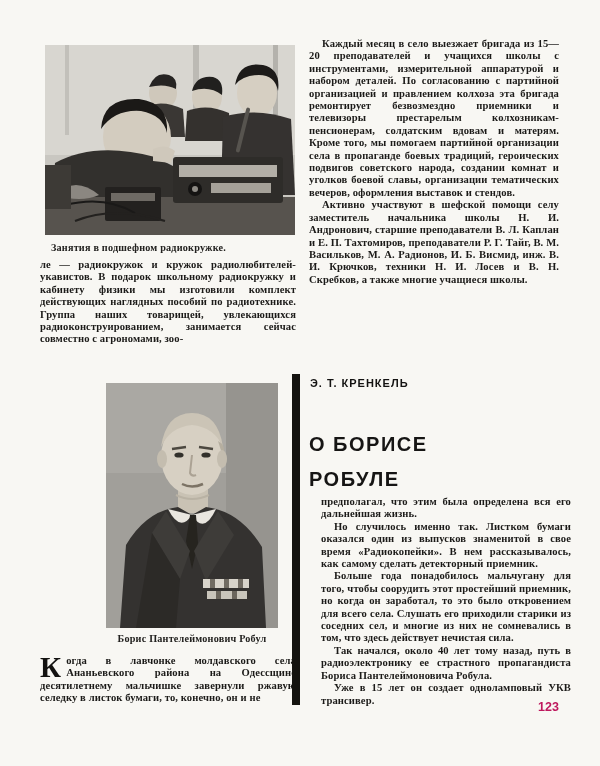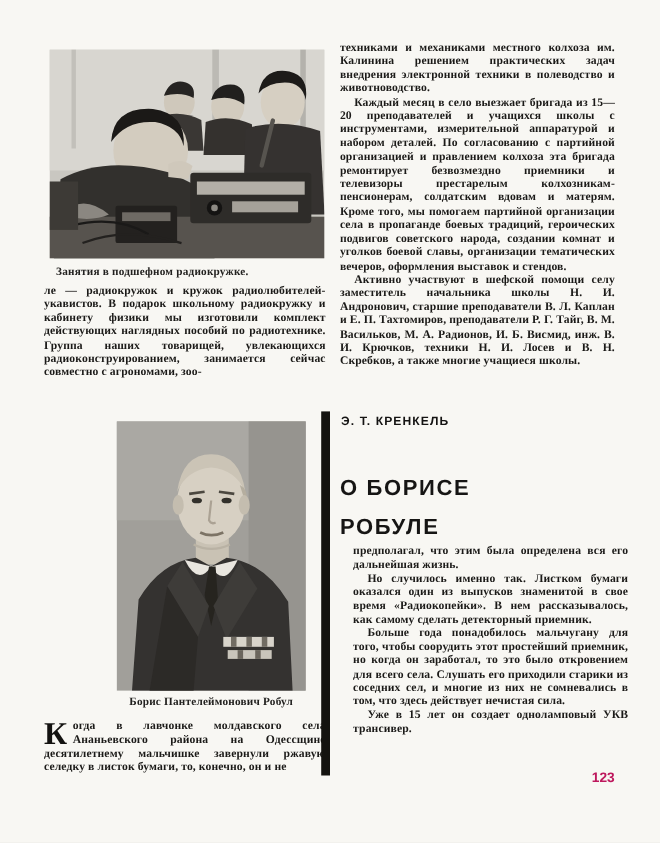--- a/index.html
+++ b/index.html
@@ -138,33 +138,33 @@
     </svg>
   </div>
 
   <div class="abs caption" style="left:96px;top:633px;width:192px;text-align:center;">Борис Пантелеймонович Робул</div>
 
   <div class="abs body-text" style="left:40px;top:655px;width:256px;">
     <span class="dropcap">К</span><span>огда в лавчонке молдавского села Ананьевского района на Одессщине десятилетнему мальчишке завернули ржавую селедку в листок бумаги, то, конечно, он и не</span>
   </div>
 
   <div class="abs body-text" style="left:309px;top:38px;width:250px;">
-    <p>техниками и механиками местного колхоза им. Калинина решением практических задач внедрения электронной техники в полеводство и животноводство.</p>
     <p class="indent">Каждый месяц в село выезжает бригада из 15—20 преподавателей и учащихся школы с инструментами, измерительной аппаратурой и набором деталей. По согласованию с партийной организацией и правлением колхоза эта бригада ремонтирует безвозмездно приемники и телевизоры престарелым колхозникам-пенсионерам, солдатским вдовам и матерям. Кроме того, мы помогаем партийной организации села в пропаганде боевых традиций, героических подвигов советского народа, создании комнат и уголков боевой славы, организации тематических вечеров, оформления выставок и стендов.</p>
     <p class="indent">Активно участвуют в шефской помощи селу заместитель начальника школы Н. И. Андронович, старшие преподаватели В. Л. Каплан и Е. П. Тахтомиров, преподаватели Р. Г. Тайг, В. М. Васильков, М. А. Радионов, И. Б. Висмид, инж. В. И. Крючков, техники Н. И. Лосев и В. Н. Скребков, а также многие учащиеся школы.</p>
   </div>
 
   <div class="abs vertical-rule" style="left:292px;top:374px;width:8px;height:331px;"></div>
 
   <div class="abs author-line" style="left:310px;top:377px;">Э. Т. КРЕНКЕЛЬ</div>
 
   <div class="abs article-title" style="left:309px;top:427px;width:150px;">О БОРИСЕ РОБУЛЕ</div>
 
   <div class="abs body-text" style="left:309px;top:496px;width:250px;margin-left:12px;">
     <p>предполагал, что этим была определена вся его дальнейшая жизнь.</p>
     <p class="indent">Но случилось именно так. Листком бумаги оказался один из выпусков знаменитой в свое время «Радиокопейки». В нем рассказывалось, как самому сделать детекторный приемник.</p>
     <p class="indent">Больше года понадобилось мальчугану для того, чтобы соорудить этот простейший приемник, но когда он заработал, то это было откровением для всего села. Слушать его приходили старики из соседних сел, и многие из них не сомневались в том, что здесь действует нечистая сила.</p>
+    <p class="indent">Так начался, около 40 лет тому назад, путь в радиоэлектронику ее страстного пропагандиста Бориса Пантелеймоновича Робула.</p>
     <p class="indent">Уже в 15 лет он создает одноламповый УКВ трансивер.</p>
   </div>
 
   <div class="abs page-number" style="left:538px;top:700px;">123</div>
 
 </div>
 
 </body></html>

